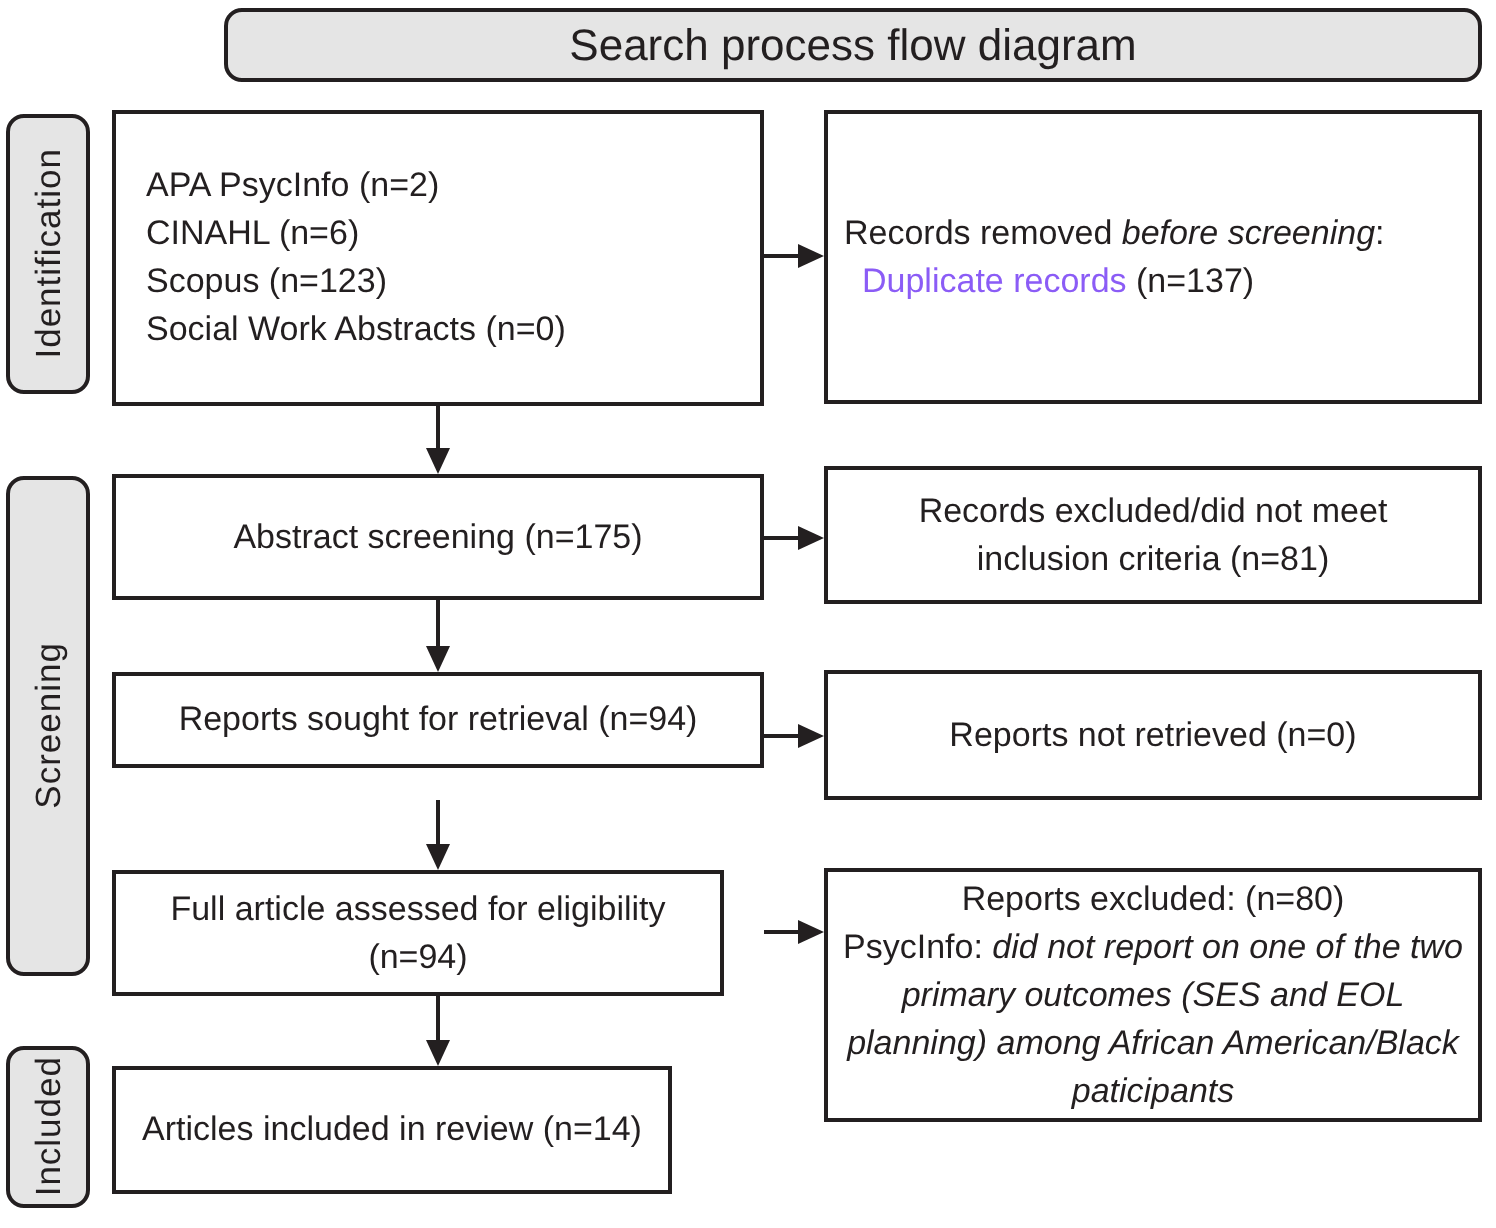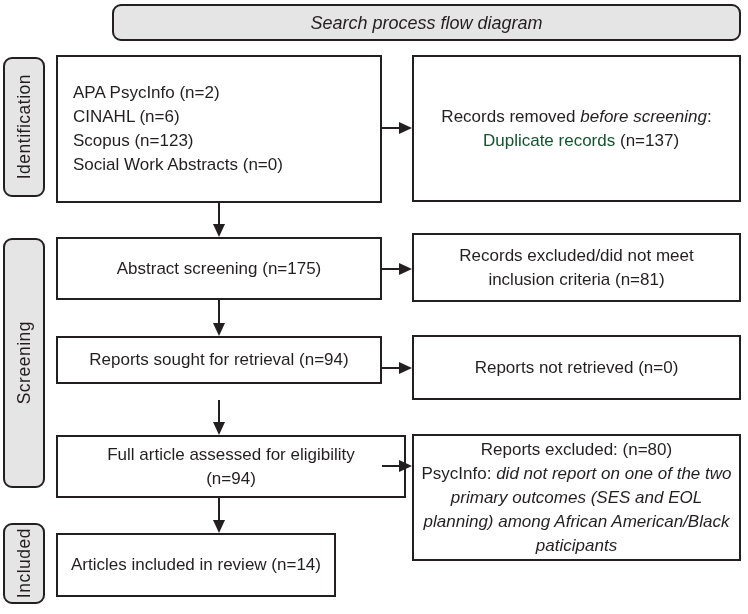--- a/index.html
+++ b/index.html
@@ -26,36 +26,35 @@
     align-items:center;justify-content:center;
     text-align:center;
   }
   .left-box{
     display:flex;flex-direction:column;
     justify-content:center;
     text-align:left;
   }
   .title-box{
     display:flex;align-items:center;justify-content:center;
-    font-size:18px;
-    font-style:italic;
+    font-size:22px;
   }
   .stage{
     display:flex;align-items:center;justify-content:center;
   }
   .stage .vtext{
     writing-mode:vertical-rl;
     transform:rotate(180deg);
     font-size:17.5px;
     letter-spacing:0.5px;
     white-space:nowrap;
   }
   .indent{padding-left:9px;}
   .ital{font-style:italic;}
-  .gray-text{color:#14532d;}
+  .gray-text{color:#8b5cf6;}
   .vline{position:absolute;width:2px;background:#231f20;}
   .hline{position:absolute;height:2px;background:#231f20;}
   .arrow-down{
     position:absolute;width:0;height:0;
     border-left:6px solid transparent;
     border-right:6px solid transparent;
     border-top:13px solid #231f20;
   }
   .arrow-right{
     position:absolute;width:0;height:0;
@@ -83,21 +82,21 @@
     <span class="vtext">Included</span>
   </div>
 
   <div class="box left-box" style="left:56px;top:55px;width:326px;height:148px;padding:4px 6px;">
     <div class="indent">APA PsycInfo (n=2)</div>
     <div class="indent">CINAHL (n=6)</div>
     <div class="indent">Scopus (n=123)</div>
     <div class="indent">Social Work Abstracts (n=0)</div>
   </div>
 
-  <div class="box left-box" style="left:412px;top:55px;width:329px;height:147px;padding:4px 8px;align-items:center;">
+  <div class="box left-box" style="left:412px;top:55px;width:329px;height:147px;padding:4px 8px;">
     <div>
       <span>Records removed </span><span class="ital">before screening</span><span>:</span>
     </div>
     <div class="indent">
       <span class="gray-text">Duplicate records </span><span>(n=137)</span>
     </div>
   </div>
 
   <div class="box center-box" style="left:56px;top:237px;width:326px;height:63px;">
     <div>Abstract screening (n=175)</div>
@@ -108,21 +107,21 @@
   </div>
 
   <div class="box center-box" style="left:56px;top:336px;width:326px;height:48px;">
     <div>Reports sought for retrieval (n=94)</div>
   </div>
 
   <div class="box center-box" style="left:412px;top:335px;width:329px;height:65px;">
     <div>Reports not retrieved (n=0)</div>
   </div>
 
-  <div class="box center-box" style="left:56px;top:435px;width:350px;height:63px;">
+  <div class="box center-box" style="left:56px;top:435px;width:306px;height:63px;">
     <div>Full article assessed for eligibility</div>
     <div>(n=94)</div>
   </div>
 
   <div class="box center-box" style="left:412px;top:434px;width:329px;height:127px;padding:0 4px;">
     <div>Reports excluded: (n=80)</div>
     <div>
       <span>PsycInfo: </span><span class="ital">did not report on one of the two primary outcomes (SES and EOL planning) among African American/Black paticipants</span>
     </div>
   </div>

